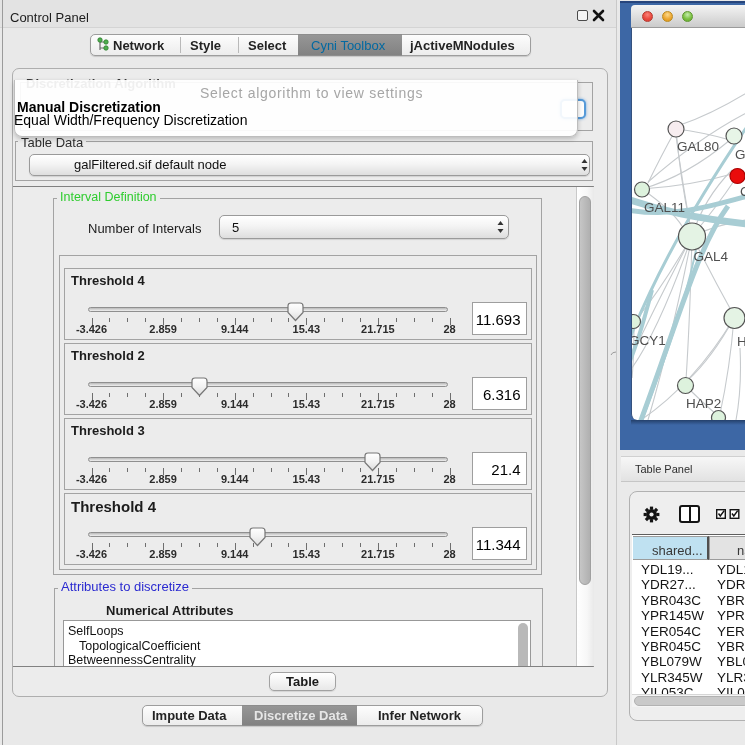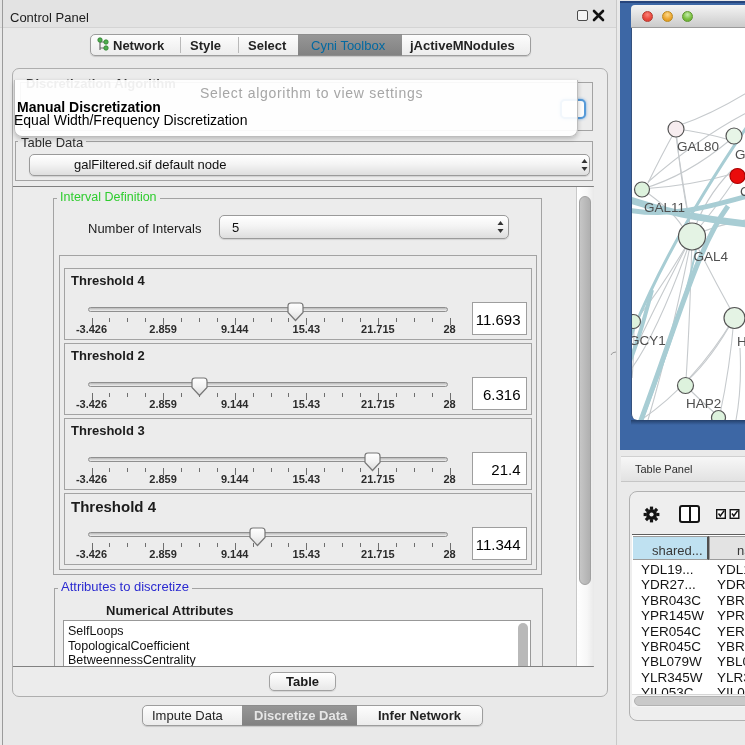--- a/index.html
+++ b/index.html
@@ -237,33 +237,33 @@
         </defs>
         <path d="M1 4 Q1 1 4 1 L13 1 Q16 1 16 4 L16 10.5 L8.5 18.5 L1 10.5 Z" fill="url(#tg3)" stroke="#767676" stroke-width="1.2"></path>
       </svg>
       <div class="abs" style="left:406.5px;top:33px;width:55px;height:33px;background:#fff;border:1px solid #9e9e9e;font-size:15px;color:#000;text-align:right;padding:8px 5px 0 0;">11.344</div>
     </div>
     <div class="groupbox" style="left:41px;top:401px;width:489px;height:90px;"></div>
     <div class="grouptitle lbl" style="left:45px;top:392px;font-size:13px;color:#2a2ad0;">Attributes to discretize</div>
     <div class="lbl" style="left:45px;top:416px;font-size:13px;font-weight:bold;color:#1c1c1c;margin-left:48px;">Numerical Attributes</div>
     <div class="abs" style="left:50px;top:433px;width:468px;height:60px;background:#fff;border:1px solid #989898;"></div>
     <div class="lbl" style="left:55px;top:437px;font-size:12.5px;color:#111;">SelfLoops</div>
-    <div class="lbl" style="left:55px;top:451.5px;font-size:12.5px;color:#111;">TopologicalCoefficient</div>
+    <div class="lbl" style="left:66px;top:451.5px;font-size:12.5px;color:#111;">TopologicalCoefficient</div>
     <div class="lbl" style="left:55px;top:466px;font-size:12.5px;color:#111;">BetweennessCentrality</div>
     <div class="abs" style="left:505px;top:436px;width:10px;height:56px;border-radius:5px;background:#b9b9b9;"></div>
   </div>
 
 <div class="abs" style="left:576px;top:187px;width:18px;height:479px;background:linear-gradient(90deg,#ffffff,#f7f7f7 60%,#e9e9e9);border-left:1px solid #c9c9c9;"></div>
 <div class="abs" style="left:579px;top:196px;width:12px;height:389px;border-radius:6px;background:linear-gradient(90deg,#c6c6c6,#b0b0b0);border:1px solid #a0a0a0;"></div>
 
 <div class="abs" style="left:269px;top:672px;width:67px;height:19px;border:1px solid #a2a2a2;border-radius:5px;background:linear-gradient(#ffffff,#e8e8e8);box-shadow:0 1px 1px rgba(0,0,0,0.1);text-align:center;font-size:13px;font-weight:bold;color:#1a1a1a;line-height:17px;">Table</div>
 
 <div class="abs" style="left:142px;top:705px;width:341px;height:21px;border:1px solid #9d9d9d;border-radius:5px;background:linear-gradient(#fdfdfd,#ececec);box-shadow:0 1px 1px rgba(0,0,0,0.15);"></div>
 <div class="abs" style="left:242px;top:705px;width:115px;height:21px;background:linear-gradient(#969696,#828282);border-top:1px solid #8d8d8d;border-bottom:1px solid #8d8d8d;"></div>
-<div class="lbl" style="left:152px;top:708px;font-size:13px;font-weight:normal;color:#232323;">Impute Data</div>
+<div class="lbl" style="left:152px;top:708px;font-size:13px;font-weight:bold;color:#232323;">Impute Data</div>
 <div class="lbl" style="left:254px;top:708px;font-size:13px;font-weight:bold;color:#e6e6e6;">Discretize Data</div>
 <div class="lbl" style="left:378px;top:708px;font-size:13px;font-weight:bold;color:#232323;">Infer Network</div>
 
 <div class="abs" style="left:14px;top:80px;width:564px;height:57px;background:rgba(255,255,255,0.92);border:1px solid #bdbdbd;border-top:none;border-radius:0 0 8px 8px;box-shadow:0 2px 5px rgba(0,0,0,0.22);"></div>
 <div class="lbl" style="left:200px;top:85px;font-size:14px;letter-spacing:0.7px;color:#a6a6a6;">Select algorithm to view settings</div>
 <div class="lbl" style="left:17px;top:99px;font-size:14px;font-weight:bold;color:#000;">Manual Discretization</div>
 <div class="lbl" style="left:14px;top:112px;font-size:14px;color:#000;">Equal Width/Frequency Discretization</div>
 
 <svg class="abs" style="left:610px;top:350px;" width="8" height="8" viewBox="0 0 8 8">
   <path d="M1 5 Q2 2 6 2" stroke="#9a9a9a" stroke-width="1" fill="none"></path>

